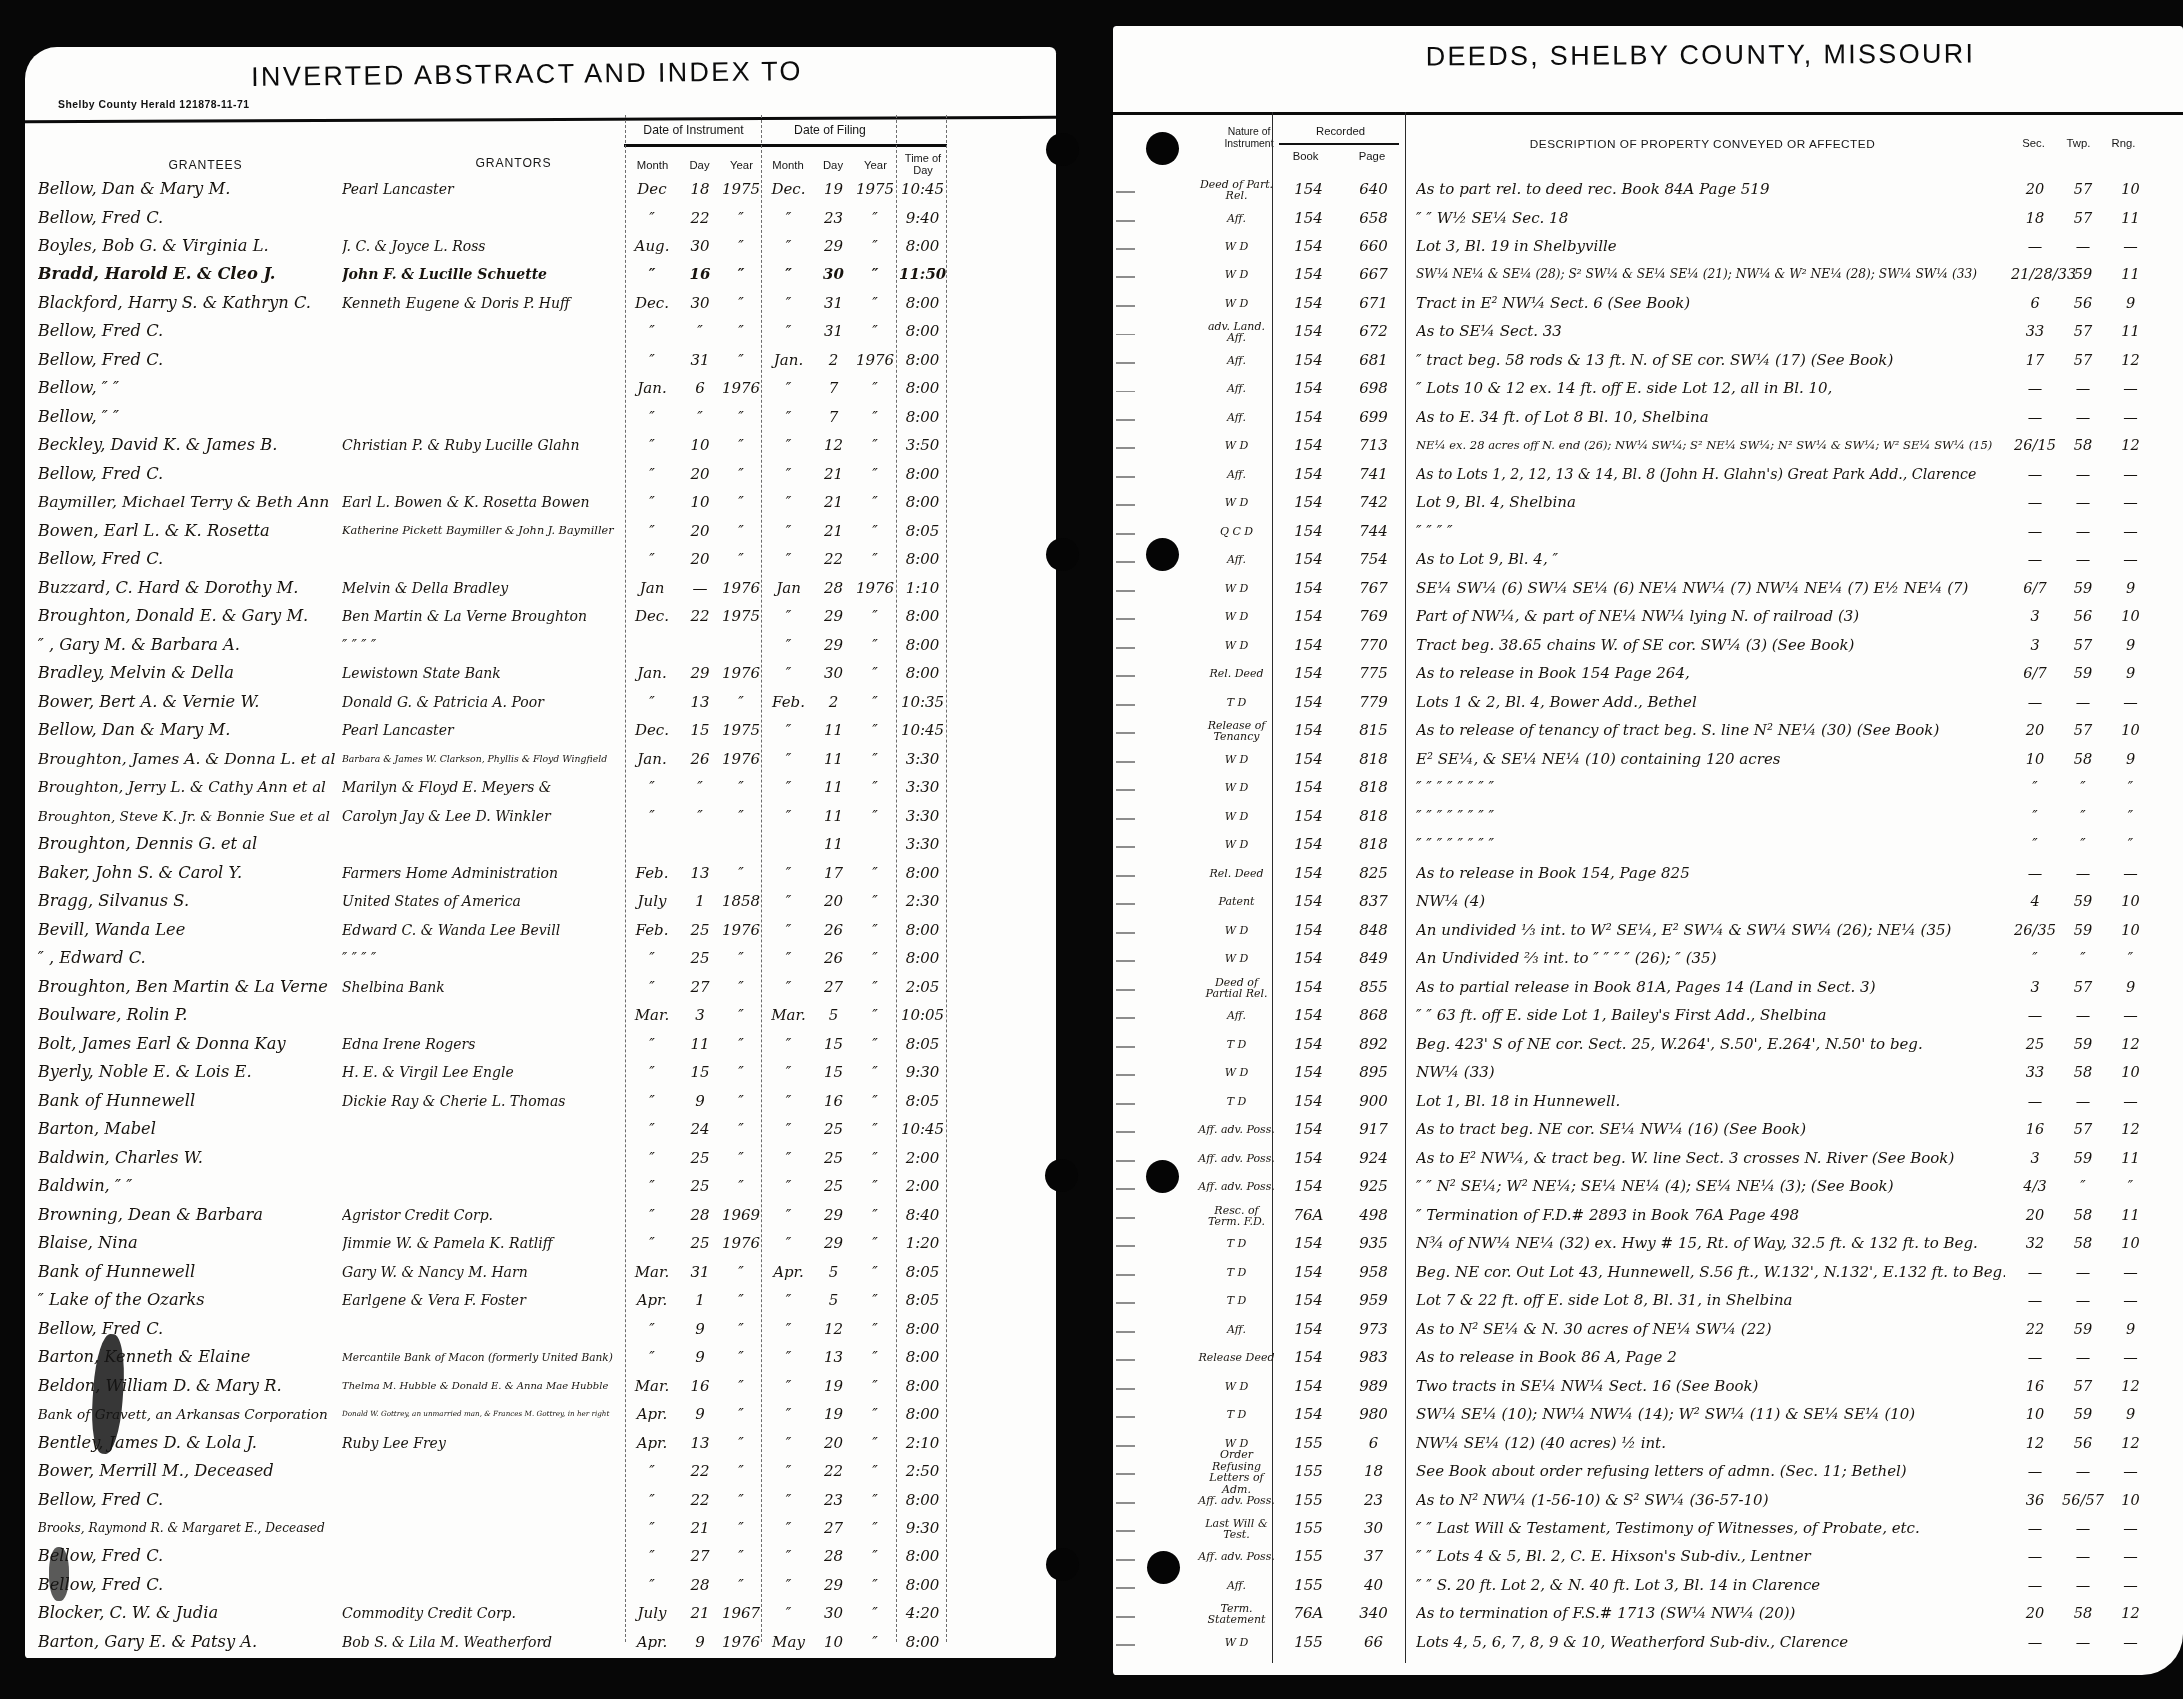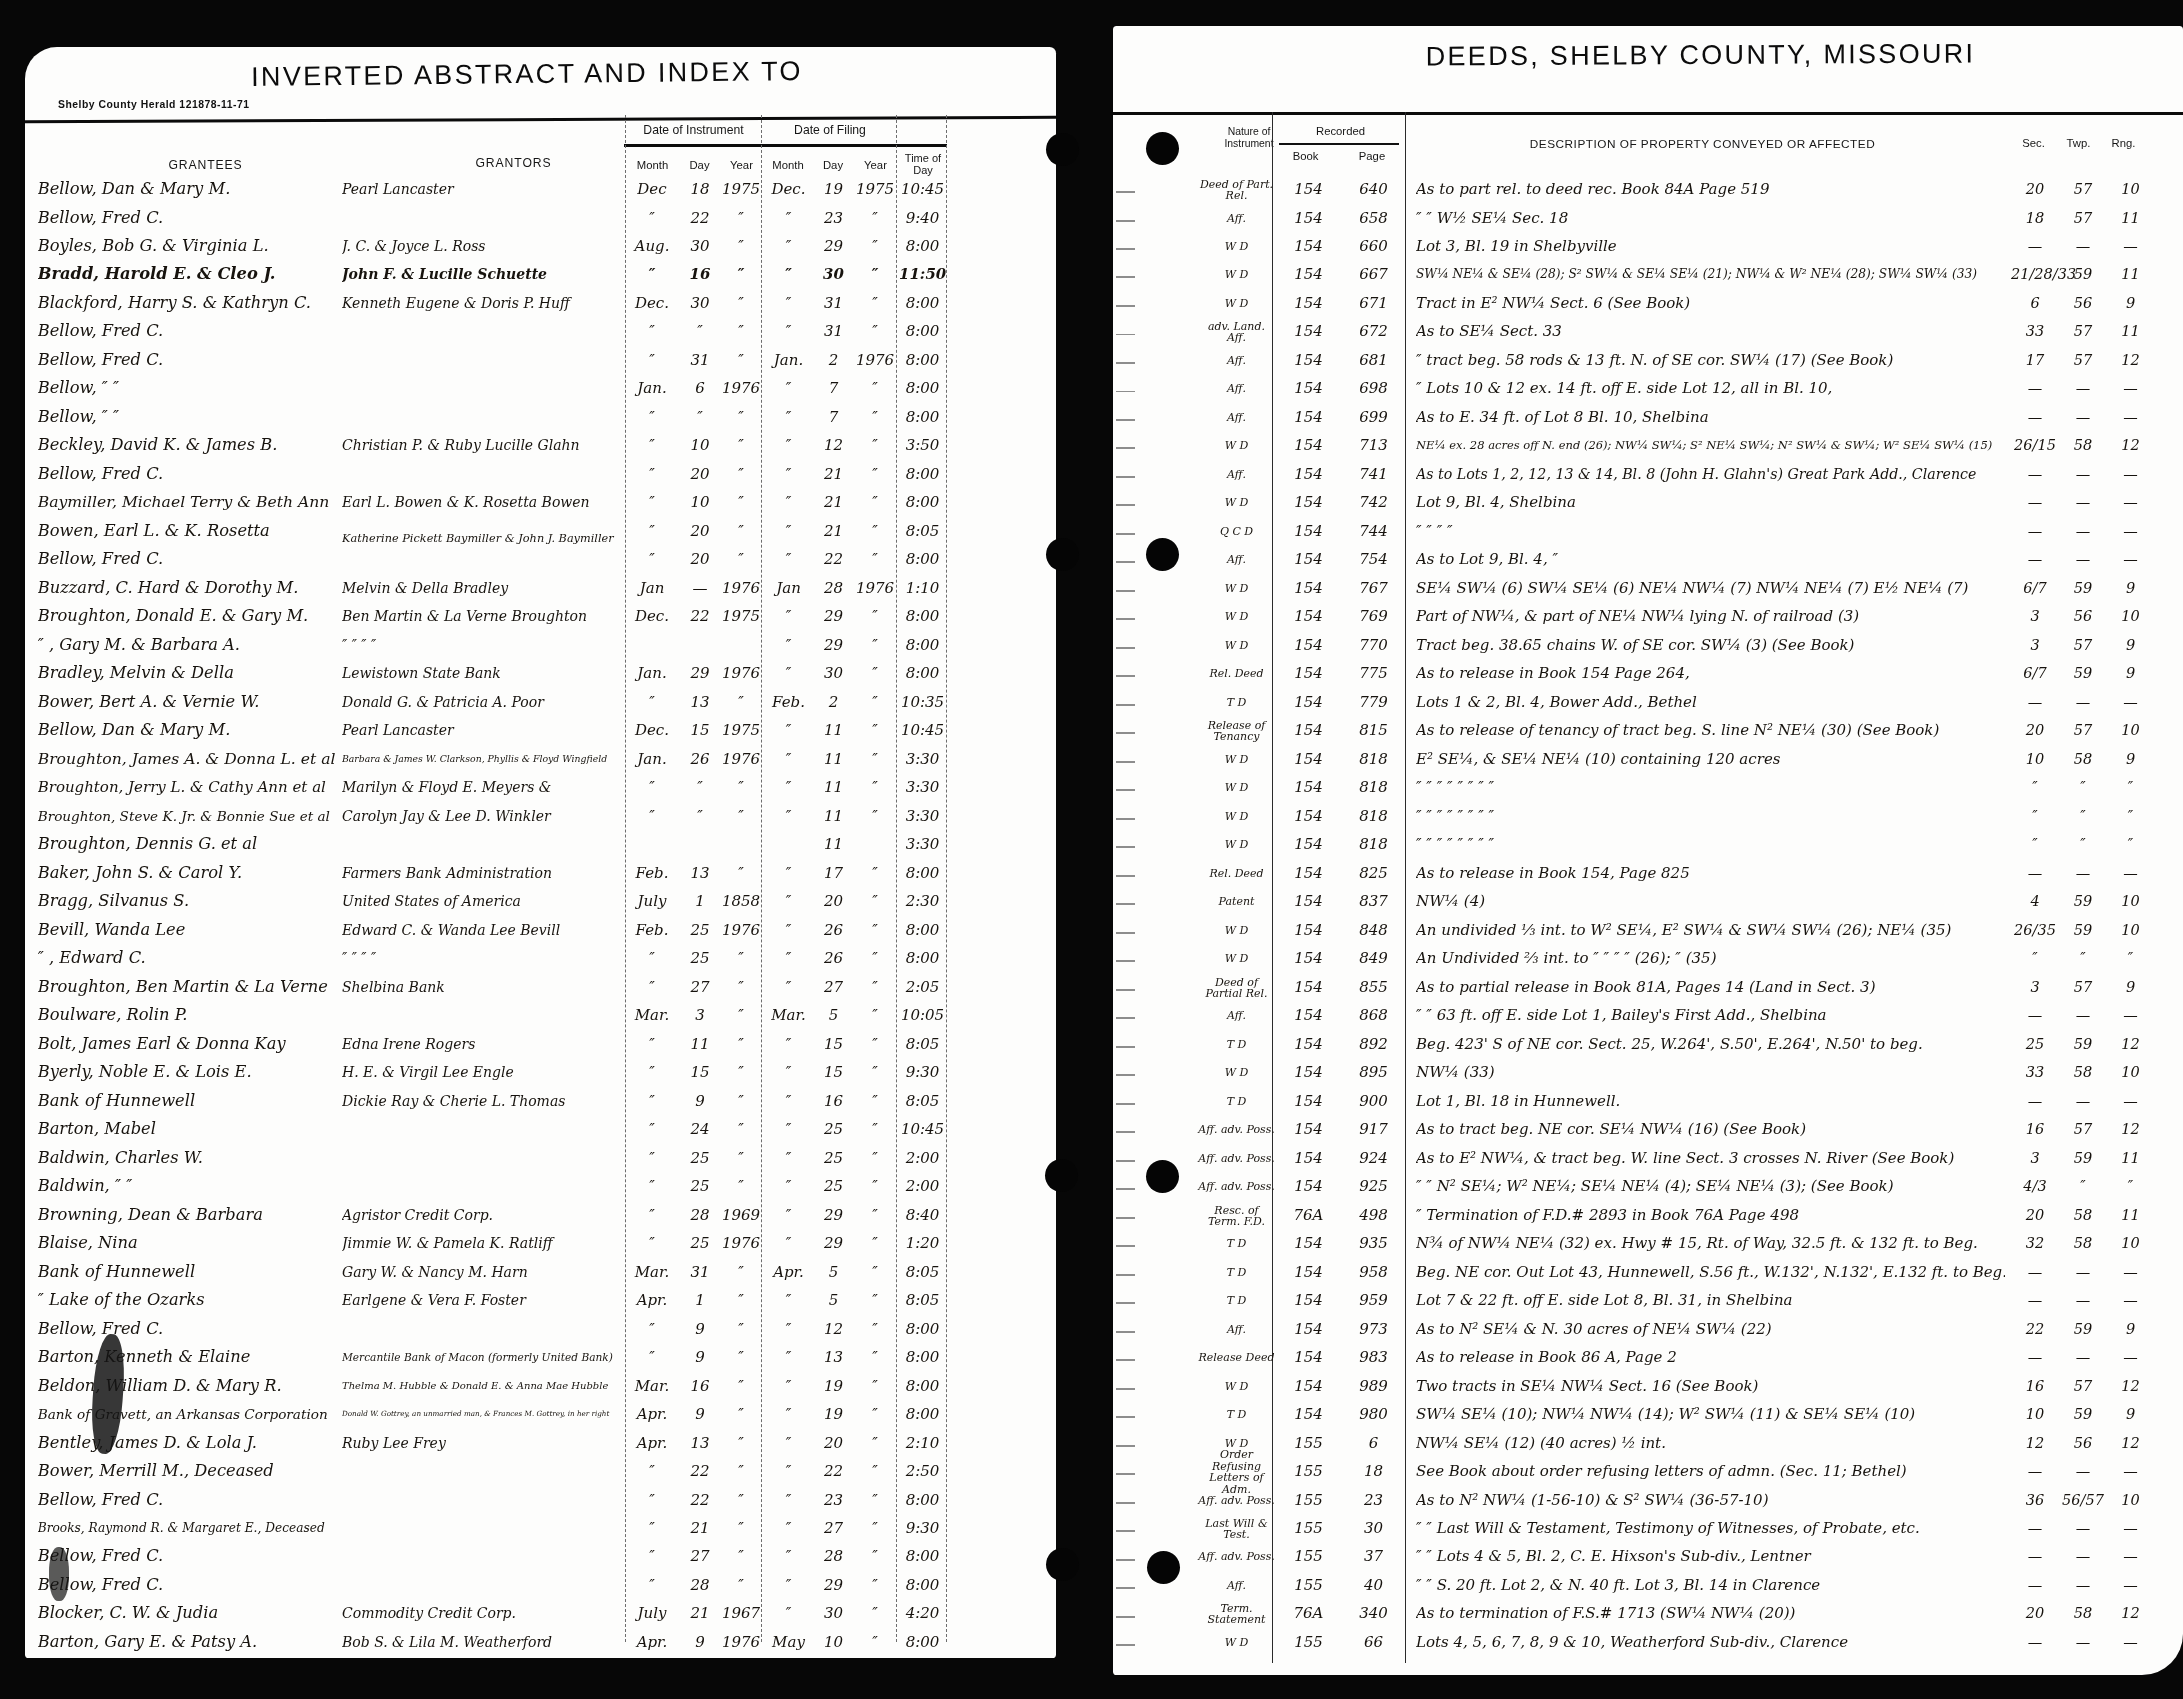--- a/index.html
+++ b/index.html
@@ -229,21 +229,21 @@
     <span class="cell c-im dt">″</span>
     <span class="cell c-id dt">10</span>
     <span class="cell c-iy dt">″</span>
     <span class="cell c-fm dt">″</span>
     <span class="cell c-fd dt">21</span>
     <span class="cell c-fy dt">″</span>
     <span class="cell c-t dt">8:00</span>
   </div>
         <div class="row" style="top: 342px;">
     <span class="cell c-g fit">Bowen, Earl L. &amp; K. Rosetta</span>
-    <span class="cell c-r fit" style="font-size: 11.3px; margin-top: 8px;">Katherine Pickett Baymiller &amp; John J. Baymiller</span>
+    <span class="cell c-r fit" style="font-size: 11.3px;">Katherine Pickett Baymiller &amp; John J. Baymiller</span>
     <span class="cell c-im dt">″</span>
     <span class="cell c-id dt">20</span>
     <span class="cell c-iy dt">″</span>
     <span class="cell c-fm dt">″</span>
     <span class="cell c-fd dt">21</span>
     <span class="cell c-fy dt">″</span>
     <span class="cell c-t dt">8:05</span>
   </div>
         <div class="row" style="top: 370px;">
     <span class="cell c-g fit">Bellow, Fred C.</span>
@@ -361,21 +361,21 @@
     <span class="cell c-im dt"></span>
     <span class="cell c-id dt"></span>
     <span class="cell c-iy dt"></span>
     <span class="cell c-fm dt"></span>
     <span class="cell c-fd dt">11</span>
     <span class="cell c-fy dt"></span>
     <span class="cell c-t dt">3:30</span>
   </div>
         <div class="row" style="top: 684px;">
     <span class="cell c-g fit">Baker, John S. &amp; Carol Y.</span>
-    <span class="cell c-r fit">Farmers Bank Administration</span>
+    <span class="cell c-r fit">Farmers Home Administration</span>
     <span class="cell c-im dt">Feb.</span>
     <span class="cell c-id dt">13</span>
     <span class="cell c-iy dt">″</span>
     <span class="cell c-fm dt">″</span>
     <span class="cell c-fd dt">17</span>
     <span class="cell c-fy dt">″</span>
     <span class="cell c-t dt">8:00</span>
   </div>
         <div class="row" style="top: 712px;">
     <span class="cell c-g fit">Bragg, Silvanus S.</span>

